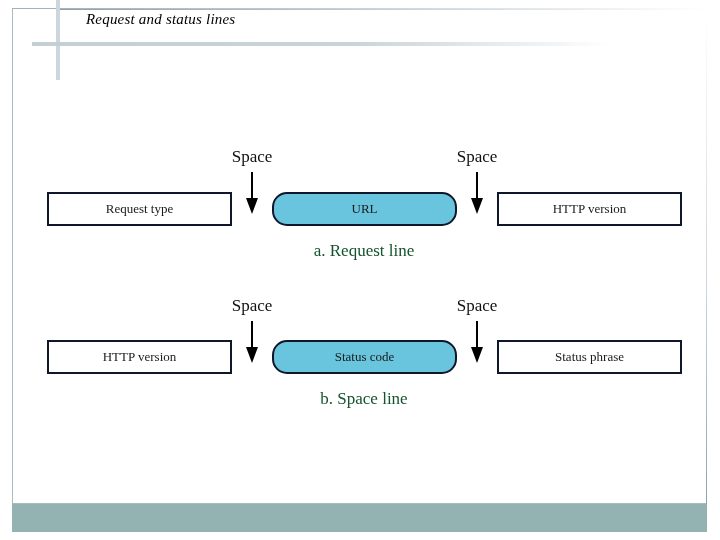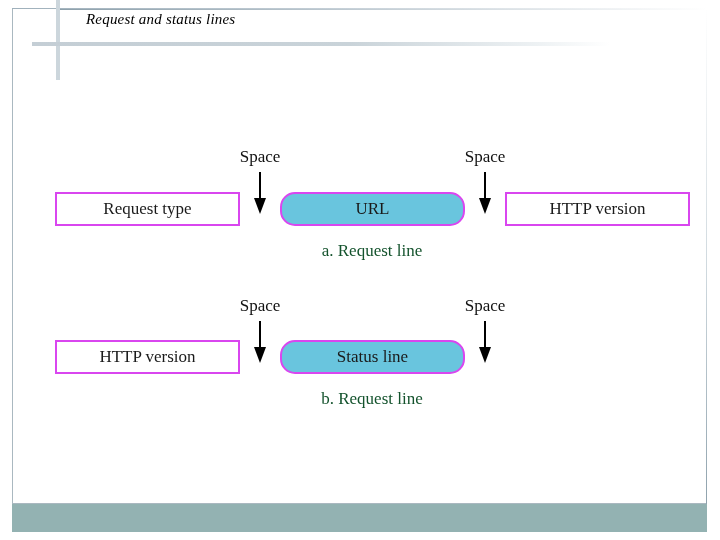--- a/index.html
+++ b/index.html
@@ -88,31 +88,31 @@
   .bottom-band {
     position: absolute;
     left: 12px;
     top: 504px;
     width: 695px;
     height: 28px;
     background: #93b2b2;
   }
 
   
-  .diagram { position: absolute; left: 12px; top: 0; width: 588px; height: 540px; }
+  .diagram { position: absolute; left: 4px; top: 0; width: 588px; height: 540px; }
 
   .field-box {
     position: absolute;
     box-sizing: border-box;
-    border: 2px solid #d946ef;
+    border: 2px solid #0f172a;
     background: #ffffff;
     display: flex;
     align-items: center;
     justify-content: center;
-    font-size: 17px;
+    font-size: 13px;
     color: #1a1a1a;
     white-space: nowrap;
   }
   .field-box.highlight {
     background: #69c5de;
     border-radius: 15px;
   }
 
   .space-label {
     position: absolute;
@@ -187,20 +187,21 @@
     <div class="space-label" style="left:435px; top:296px; width:76px;">Space</div>
     <div class="arrow" style="left:465px; top:321px;">
       <svg width="16" height="42" viewBox="0 0 16 42" xmlns="http://www.w3.org/2000/svg">
         <line x1="8" y1="0" x2="8" y2="30" stroke="#000000" stroke-width="2"></line>
         <polygon points="2,26 14,26 8,42" fill="#000000"></polygon>
       </svg>
     </div>
 
     <div class="field-box" style="left:43px; top:340px; width:185px; height:34px;">HTTP version</div>
 
-    <div class="field-box highlight" style="left:268px; top:340px; width:185px; height:34px;">Status line</div>
-
-
-    <div class="caption" style="left:260px; top:389px; width:200px;">b. Request line</div>
+    <div class="field-box highlight" style="left:268px; top:340px; width:185px; height:34px;">Status code</div>
+
+    <div class="field-box" style="left:493px; top:340px; width:185px; height:34px;">Status phrase</div>
+
+    <div class="caption" style="left:260px; top:389px; width:200px;">b. Space line</div>
   </div>
 
   <div class="bottom-band"></div>
 </div>
 
 </body></html>

